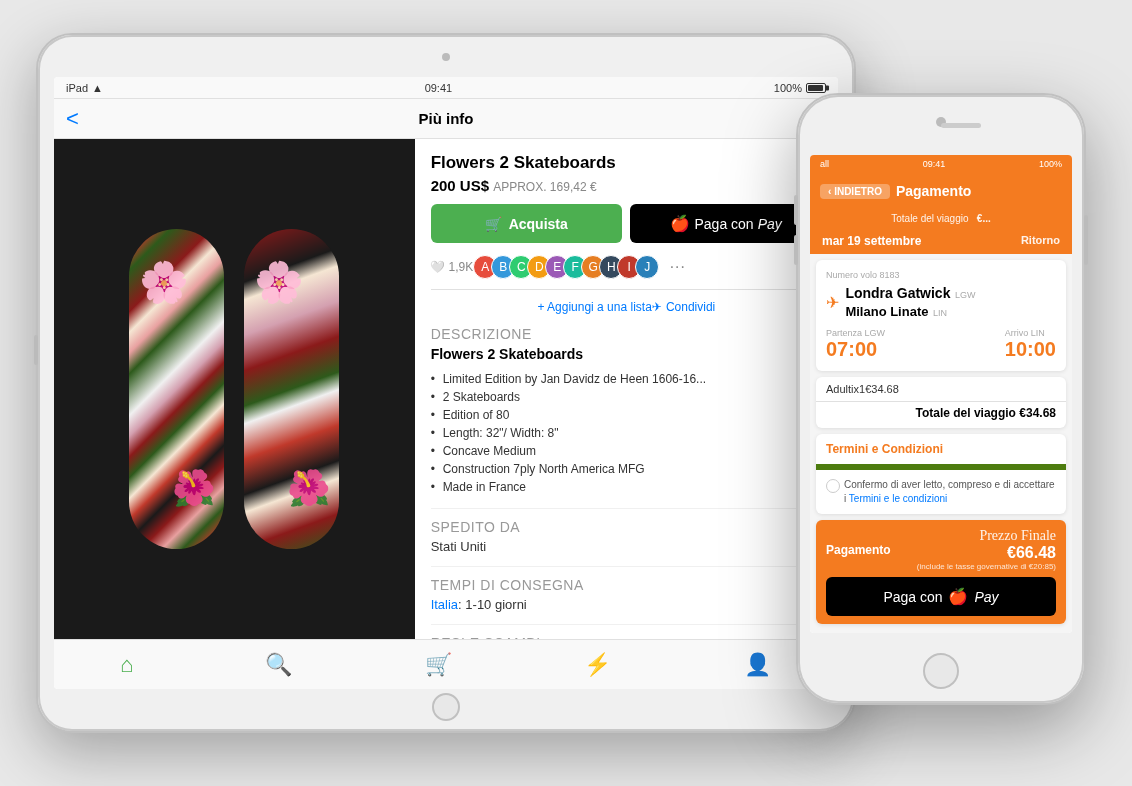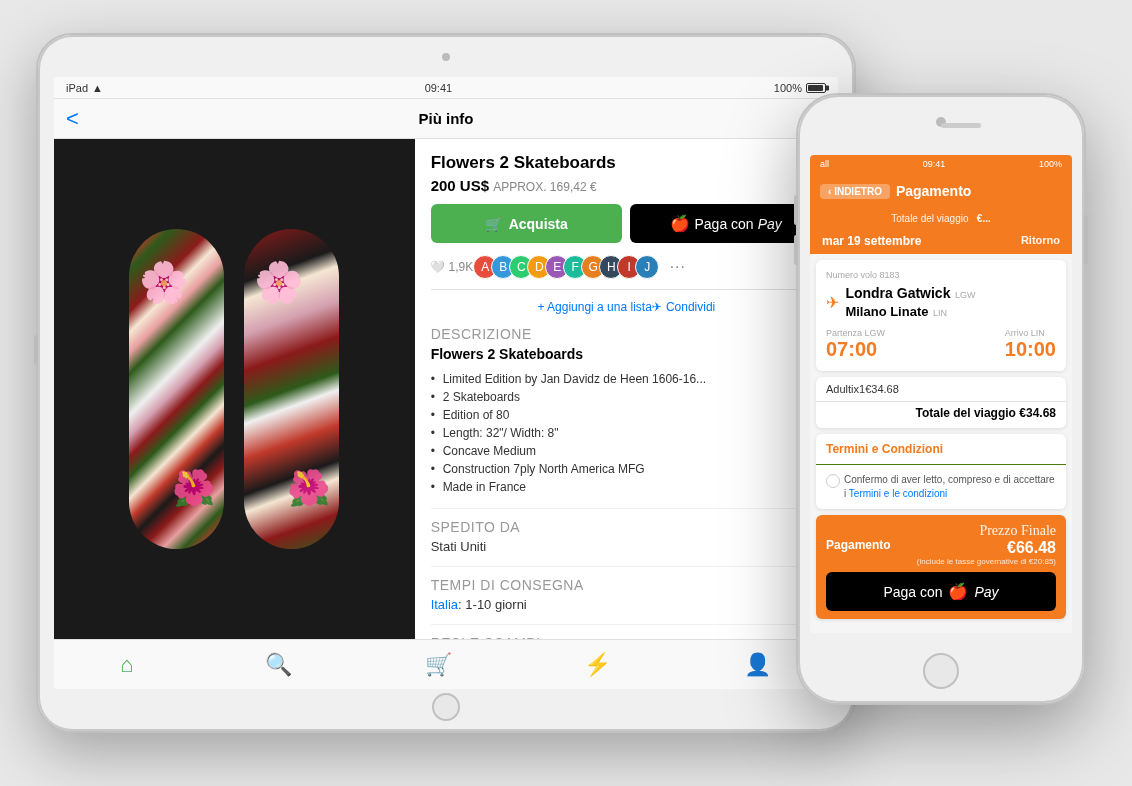--- a/index.html
+++ b/index.html
@@ -590,21 +590,21 @@
       margin: 6px;
       border-radius: 6px;
       overflow: hidden;
       box-shadow: 0 1px 4px rgba(0,0,0,0.1);
     }
     .terms-header {
       padding: 8px 10px;
       font-size: 12px;
       color: #F47B20;
       font-weight: 600;
-      border-bottom: 1px solid #4d7c0f;
+      border-bottom: 6px solid #4d7c0f;
     }
     .terms-check-row {
       display: flex;
       align-items: flex-start;
       gap: 4px;
       padding: 8px 10px;
     }
     .terms-checkbox {
       width: 14px;
       height: 14px;

